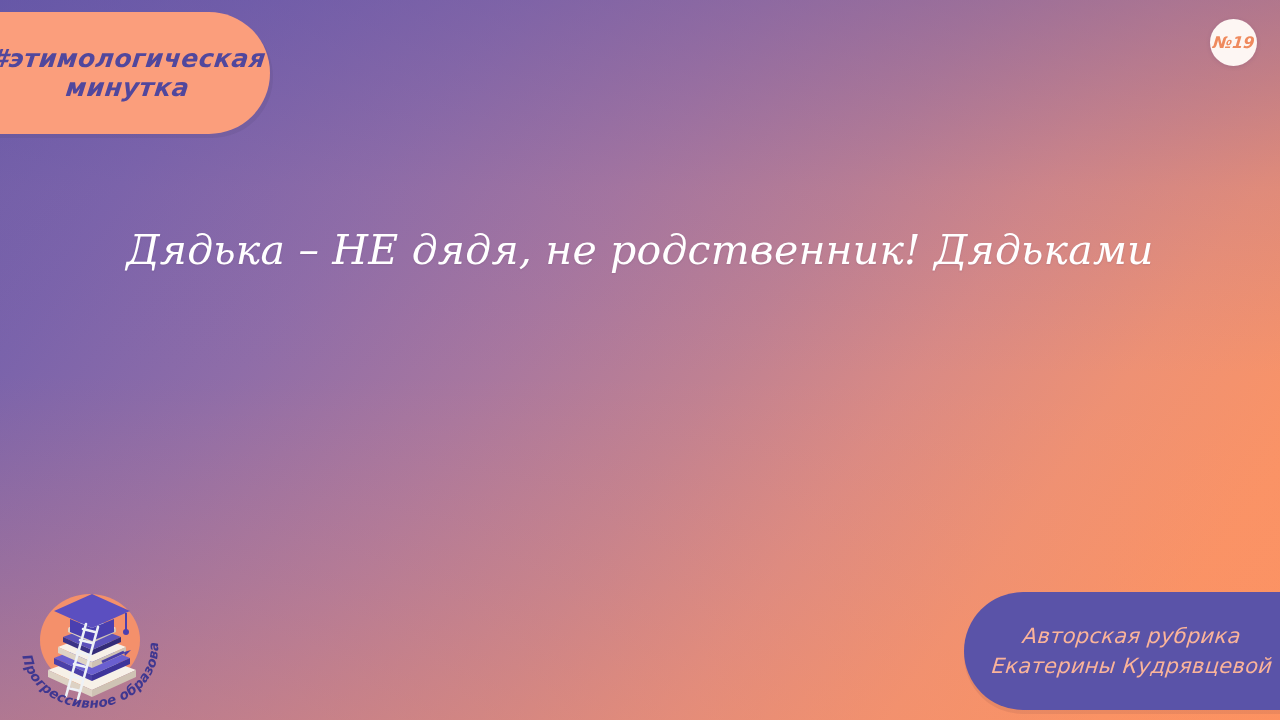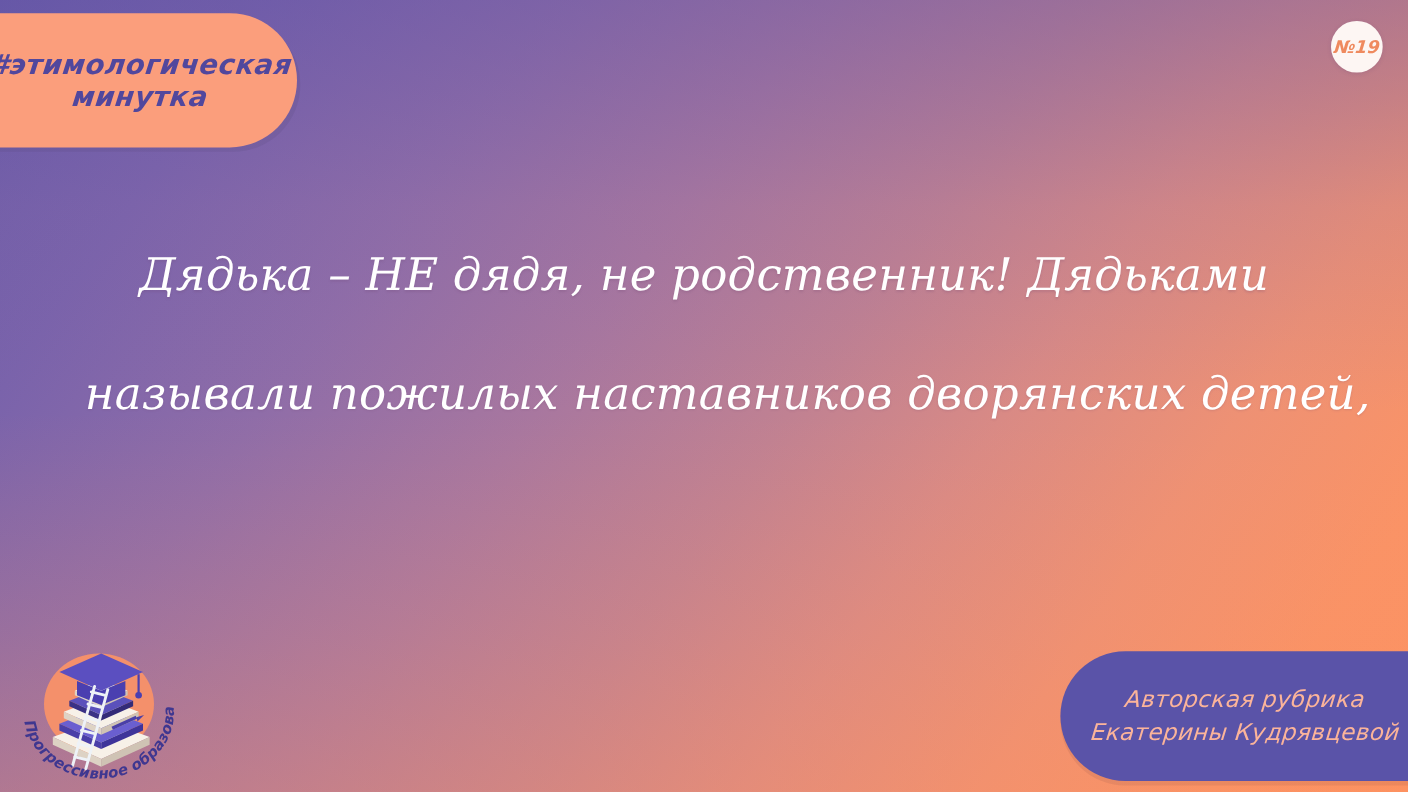--- a/index.html
+++ b/index.html
@@ -111,21 +111,21 @@
     right: 0;
     top: 196px;
     text-align: center;
     color: #ffffff;
     font-family: "DejaVu Serif", "Liberation Serif", serif;
     font-style: italic;
     font-size: 41px;
     line-height: 108px;
     letter-spacing: 0.2px;
     text-shadow: 0 1px 2px rgba(110, 70, 110, 0.20);
-    padding: 0 77px;
+    padding: 0 60px;
   }
   .quote .qline {
     display: block;
     white-space: nowrap;
   }
 
   
   .author-badge {
     position: absolute;
     right: -28px;
@@ -183,21 +183,20 @@
     <span class="line l1">#этимологическая</span>
     <span class="line l2">минутка</span>
   </div>
 
   <div class="num-circle">
     <span>№19</span>
   </div>
 
   <div class="quote">
     <span class="qline">Дядька – НЕ дядя, не родственник! Дядьками</span>
-    <span class="qline">называли пожилых наставников дворянских детей,</span>
   </div>
 
   <div class="author-badge">
     <span class="line">Авторская рубрика</span>
     <span class="line">Екатерины Кудрявцевой</span>
   </div>
 
   <div class="logo">
     <svg width="168" height="140" viewBox="0 0 168 140" xmlns="http://www.w3.org/2000/svg">
       <defs>

